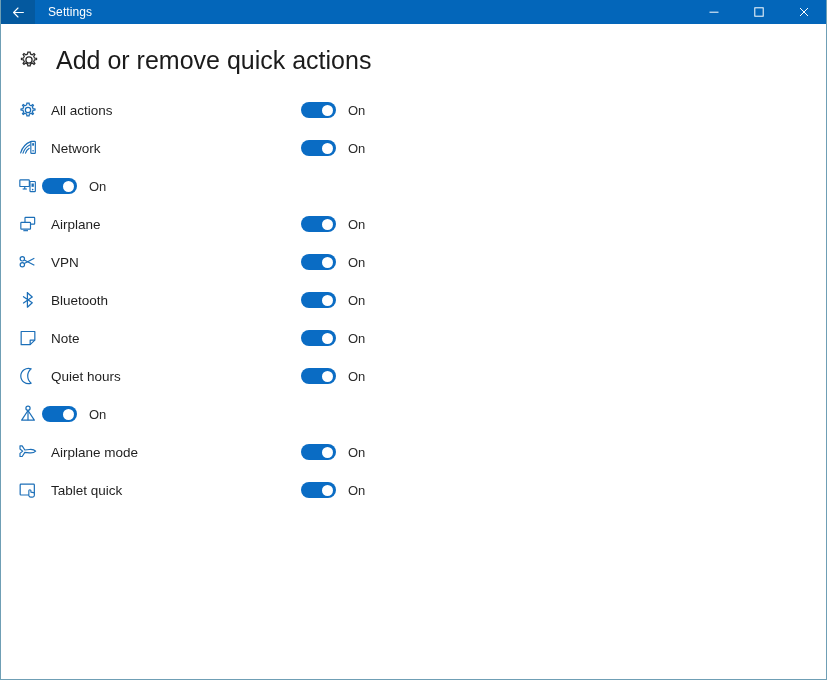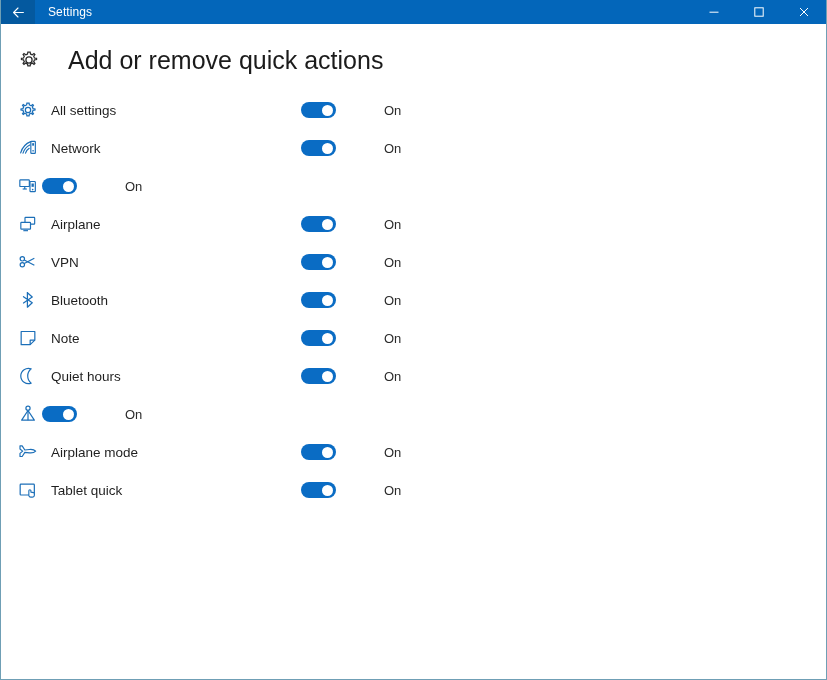--- a/index.html
+++ b/index.html
@@ -75,21 +75,20 @@
     position: relative;
     overflow: hidden;
   }
   #page-header {
     display: flex;
     align-items: center;
     padding-left: 16px;
     padding-top: 17px;
     height: 38px;
     box-sizing: content-box;
-    gap: 12px;
   }
   #header-gear {
     width: 26px;
     flex: 0 0 26px;
     display: flex;
     align-items: center;
     justify-content: flex-start;
   }
   #page-title {
     font-size: 25px;
@@ -125,21 +124,20 @@
     color: #1f1f1f;
     margin-left: 9px;
     width: 250px;
     flex: 0 0 250px;
     white-space: nowrap;
     user-select: none;
   }
   .toggle-wrap {
     display: flex;
     align-items: center;
-    gap: 36px;
   }
   .toggle {
     width: 35px;
     height: 16px;
     border-radius: 9px;
     background: #0a6cc4;
     position: relative;
     cursor: default;
     flex: 0 0 35px;
   }
@@ -235,21 +233,21 @@
                        L17.15 8.3 A6.6 6.6 0 0 1 18.0 10.3 L20.4 10.7 L20.4 12.0 L18.0 12.4
                        A6.6 6.6 0 0 1 17.15 14.4 L18.55 16.3 L17.6 17.25 L15.7 15.85
                        A6.6 6.6 0 0 1 13.7 16.7 L13.3 19.1 L12 19.1"></path>
               <path d="M12 3.6 L10.7 3.6 L10.3 6.0 A6.6 6.6 0 0 0 8.3 6.85 L6.4 5.45 L5.45 6.4
                        L6.85 8.3 A6.6 6.6 0 0 0 6.0 10.3 L3.6 10.7 L3.6 12.0 L6.0 12.4
                        A6.6 6.6 0 0 0 6.85 14.4 L5.45 16.3 L6.4 17.25 L8.3 15.85
                        A6.6 6.6 0 0 0 10.3 16.7 L10.7 19.1 L12 19.1"></path>
             </g>
           </svg>
         </div>
-        <div class="row-label">All settings</div>
+        <div class="row-label">All actions</div>
         <div class="toggle-wrap">
           <div class="toggle">
               <div class="knob"></div>
             </div>
           <div class="toggle-state">On</div>
         </div>
       </div>
 
       <div class="row">
         <div class="row-icon">

